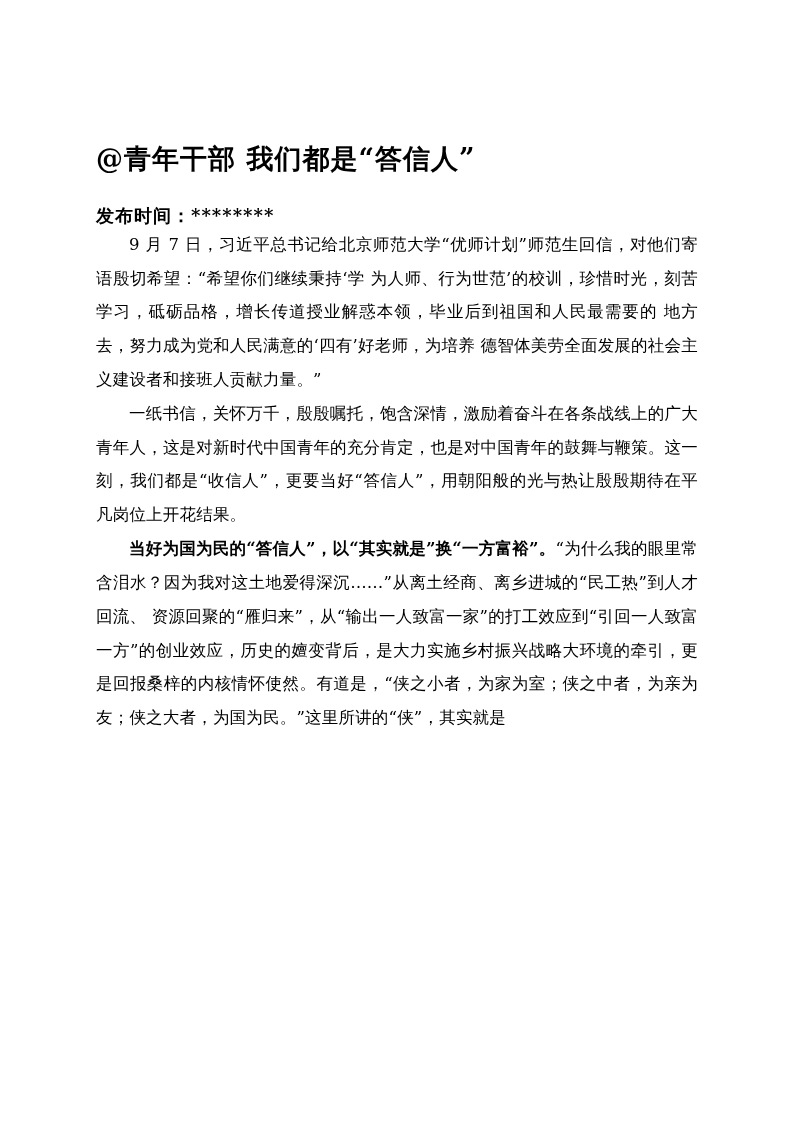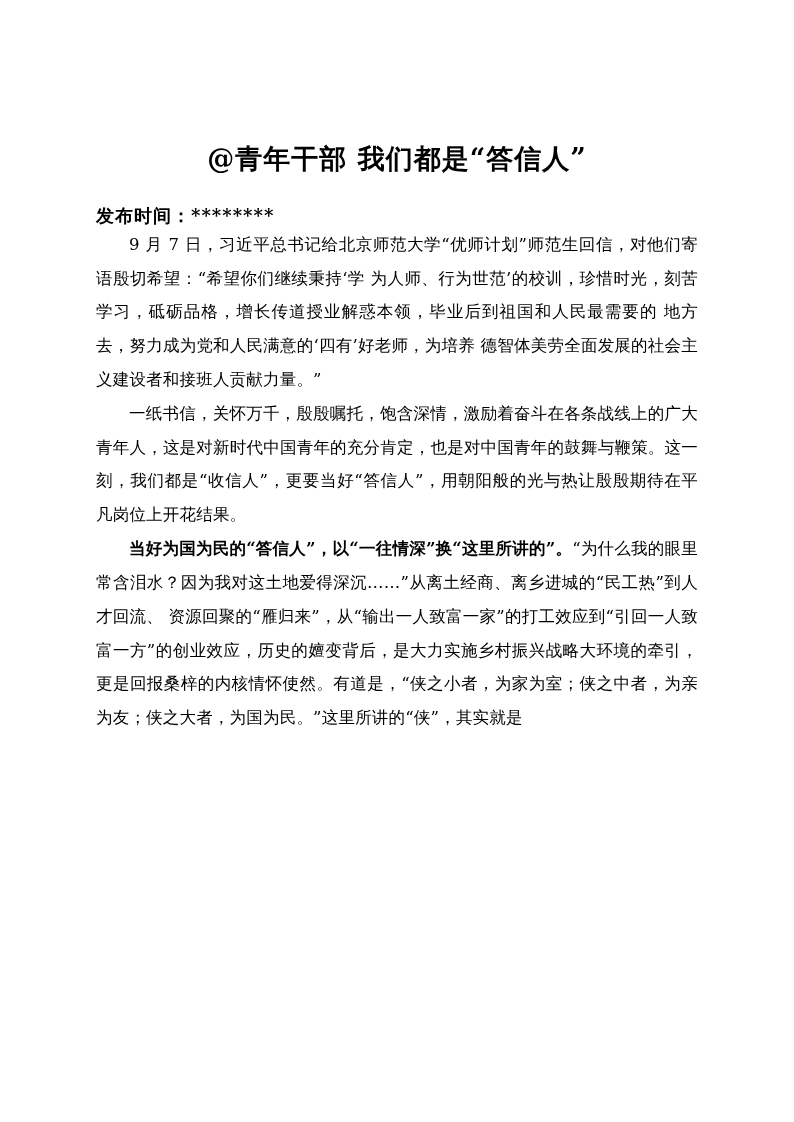--- a/index.html
+++ b/index.html
@@ -15,21 +15,21 @@
     -webkit-font-smoothing: antialiased;
   }
   .page {
     box-sizing: border-box;
     width: 794px;
     height: 1122px;
     padding: 96px 96px 80px 96px;
     position: relative;
   }
   .doc-title {
-    text-align: center;
+    text-align: left;
     font-size: 27px;
     font-weight: 700;
     letter-spacing: 1px;
     margin-top: 44px;
     margin-bottom: 0;
     line-height: 1.4;
     font-family: "DejaVu Serif", "Liberation Serif", serif;
   }
   .doc-subtitle {
     font-size: 18px;
@@ -65,17 +65,17 @@
   <h1 class="doc-title">@青年干部 我们都是“答信人”</h1>
 
   <div class="doc-subtitle">发布时间：********</div>
 
   <div class="body-copy">
 
     <p class="para">9 月 7 日，习近平总书记给北京师范大学“优师计划”师范生回信，对他们寄语殷切希望：“希望你们继续秉持‘学 为人师、行为世范’的校训，珍惜时光，刻苦学习，砥砺品格，增长传道授业解惑本领，毕业后到祖国和人民最需要的 地方去，努力成为党和人民满意的‘四有’好老师，为培养 德智体美劳全面发展的社会主义建设者和接班人贡献力量。”</p>
 
     <p class="para">一纸书信，关怀万千，殷殷嘱托，饱含深情，激励着奋斗在各条战线上的广大青年人，这是对新时代中国青年的充分肯定，也是对中国青年的鼓舞与鞭策。这一刻，我们都是“收信人”，更要当好“答信人”，用朝阳般的光与热让殷殷期待在平凡岗位上开花结果。</p>
 
-    <p class="para bold-lead"><span class="lead">当好为国为民的“答信人”，以“一往情深”换“这里所讲的”。</span><span>“为什么我的眼里常含泪水？因为我对这土地爱得深沉……”从离土经商、离乡进城的“民工热”到人才回流、 资源回聚的“雁归来”，从“输出一人致富一家”的打工效应到“引回一人致富一方”的创业效应，历史的嬗变背后，是大力实施乡村振兴战略大环境的牵引，更是回报桑梓的内核情怀使然。有道是，“侠之小者，为家为室；侠之中者，为亲为友；侠之大者，为国为民。”这里所讲的“侠”，其实就是</span></p>
+    <p class="para bold-lead"><span class="lead">当好为国为民的“答信人”，以“其实就是”换“一方富裕”。</span><span>“为什么我的眼里常含泪水？因为我对这土地爱得深沉……”从离土经商、离乡进城的“民工热”到人才回流、 资源回聚的“雁归来”，从“输出一人致富一家”的打工效应到“引回一人致富一方”的创业效应，历史的嬗变背后，是大力实施乡村振兴战略大环境的牵引，更是回报桑梓的内核情怀使然。有道是，“侠之小者，为家为室；侠之中者，为亲为友；侠之大者，为国为民。”这里所讲的“侠”，其实就是</span></p>
 
   </div>
 
 </div>
 
 </body></html>

